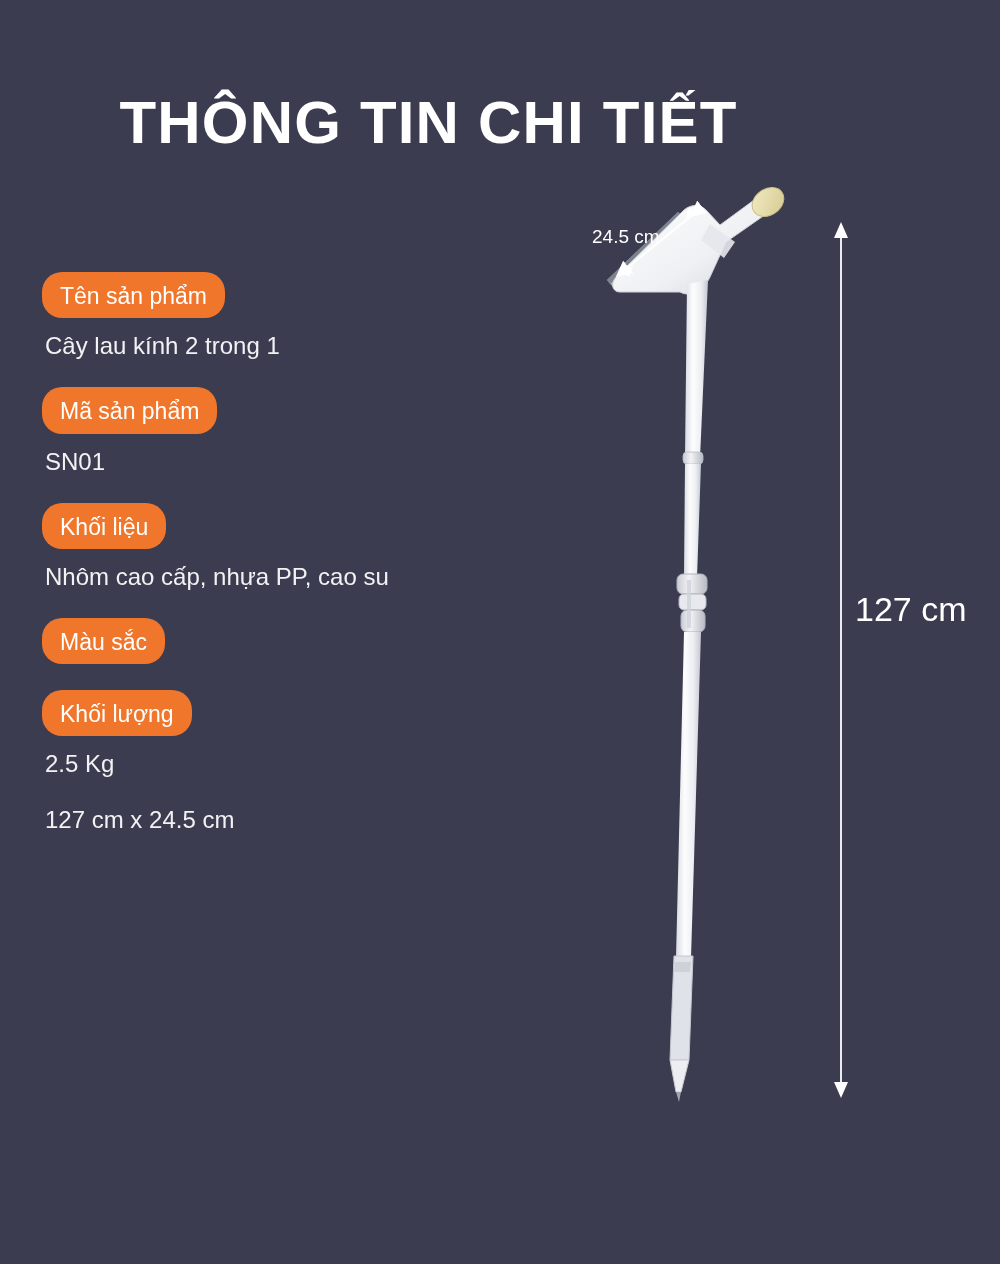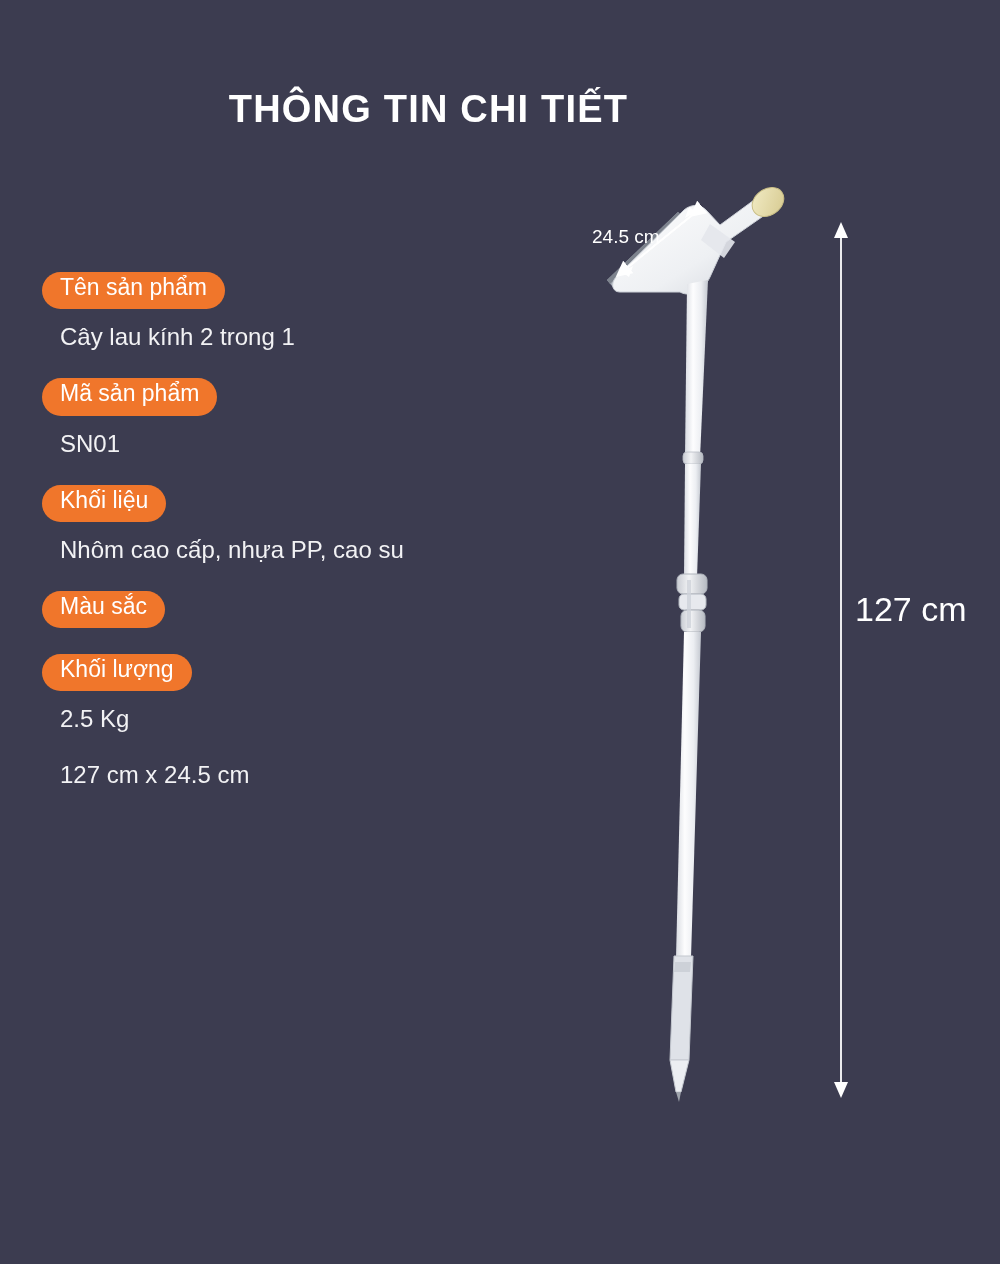--- a/index.html
+++ b/index.html
@@ -18,49 +18,49 @@
   }
 
   
   .title {
     position: absolute;
     top: 88px;
     left: 0;
     width: 857px;
     text-align: center;
     color: #ffffff;
-    font-size: 38px;
+    font-size: 60px;
     font-weight: bold;
     letter-spacing: 1.2px;
   }
 
   
   .spec-list {
     position: absolute;
     left: 42px;
     top: 272px;
     width: 520px;
   }
   .spec-item { margin-bottom: 26px; }
   .spec-label {
     display: inline-block;
     background: #f0762b;
     color: #ffffff;
     font-size: 23px;
-    padding: 3px 18px 9px 18px;
+    padding: 12px 18px 9px 18px;
     border-radius: 20px;
     line-height: 1.1;
     white-space: nowrap;
   }
   .spec-value {
     display: block;
     color: #f2f2f4;
     font-size: 24px;
     margin-top: 13px;
-    margin-left: 18px;
+    margin-left: 3px;
     line-height: 1.25;
   }
 
   
   .product-area {
     position: absolute;
     left: 560px;
     top: 180px;
     width: 420px;
     height: 940px;

